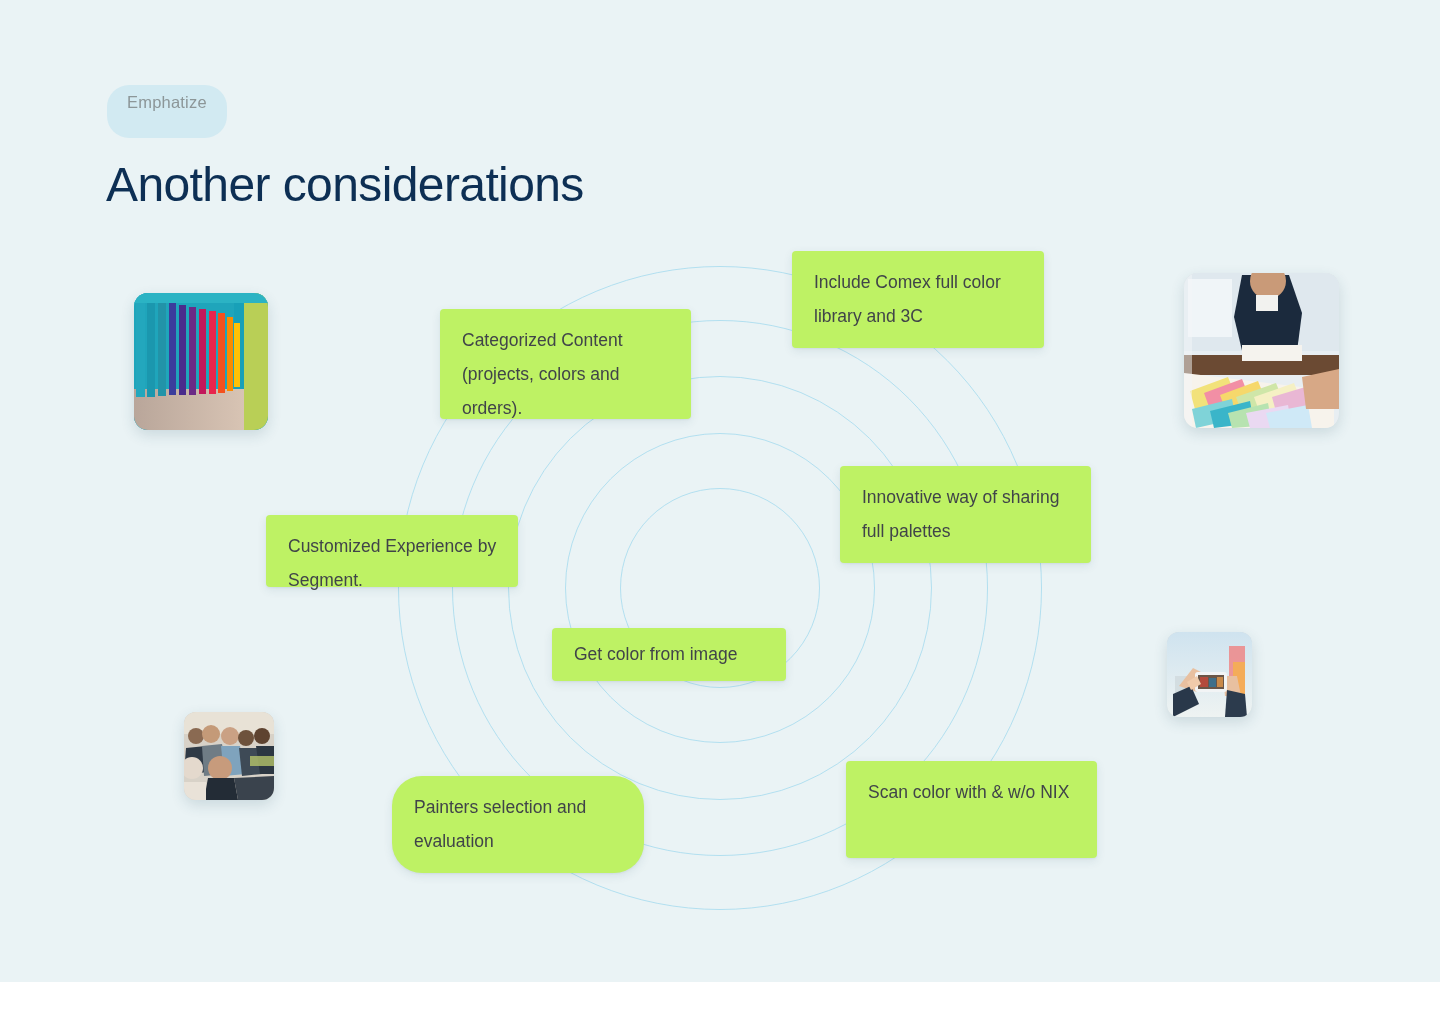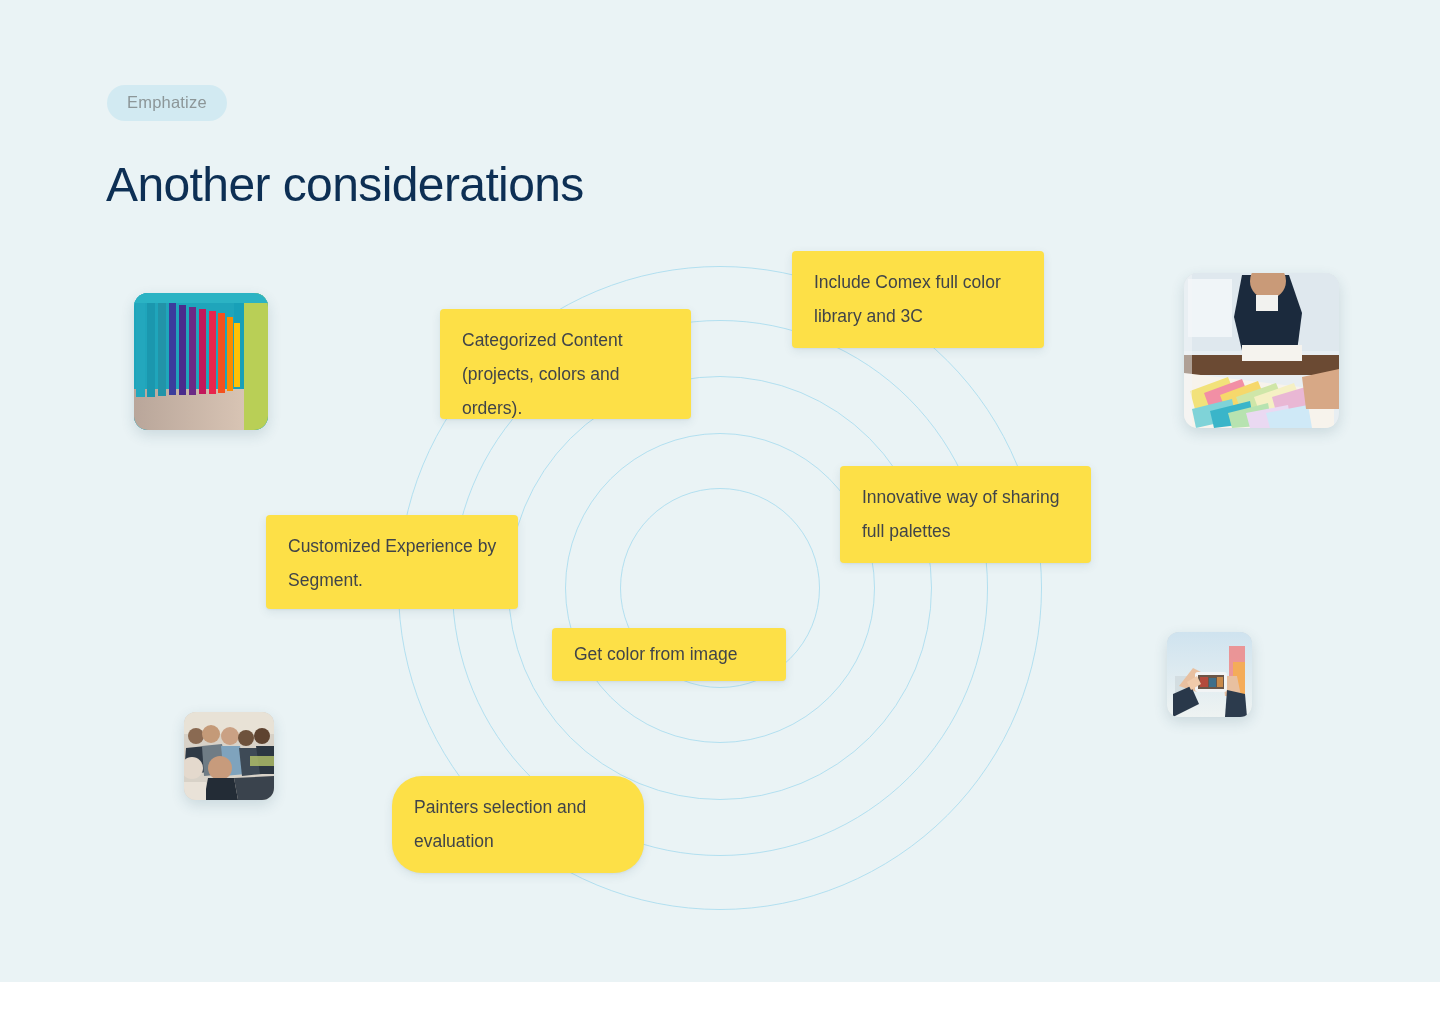--- a/index.html
+++ b/index.html
@@ -25,40 +25,40 @@
   .rings { position:absolute; left:0; top:0; width:1440px; height:982px; }
   .ring {
     position:absolute;
     border:1px solid #a8dcef;
     border-radius:50%;
     opacity:.85;
   }
   
   .badge {
     position:absolute; left:107px; top:85px;
-    padding:9px 20px 10px 20px;
+    padding:9px 20px 27px 20px;
     background:#d2eaf2;
     color:#8c9698;
     border-radius:22px;
     font-size:16.5px;
     letter-spacing:.2px;
     line-height:1;
   }
   .title {
     position:absolute; left:106px; top:156px;
     color:#0d2f54;
     font-size:48px;
     font-weight:normal;
     letter-spacing:-.6px;
     line-height:1.2;
   }
   
   .card {
     position:absolute;
-    background:#fde047;
+    background:#bef264;
     border-radius:4px;
     box-shadow:0 3px 10px rgba(40,80,100,.10), 0 1px 2px rgba(40,80,100,.06);
     color:#404449;
     font-size:17.5px;
     line-height:34px;
     padding:14px 20px 14px 22px;
   }
   
   .photo {
     position:absolute;
@@ -207,28 +207,31 @@
     </div>
 
     <div class="card" style="left:792px; top:251px; width:252px; height:97px;">
       <span>Include Comex full color library and 3C</span>
     </div>
 
     <div class="card" style="left:840px; top:466px; width:251px; height:97px;">
       <span>Innovative way of sharing full palettes</span>
     </div>
 
-    <div class="card" style="left:266px; top:515px; width:252px; height:94px;">
+    <div class="card" style="left:266px; top:515px; width:252px; height:72px;">
       <span>Customized Experience by Segment.</span>
     </div>
 
     <div class="card" style="left:552px; top:628px; width:234px; height:53px; padding-top:9px;">
       <span>Get color from image</span>
     </div>
 
+    <div class="card" style="left:846px; top:761px; width:251px; height:97px;">
+      <span>Scan color with &amp; w/o NIX</span>
+    </div>
 
     <div class="card" style="left:392px; top:776px; width:252px; height:97px;border-radius:30px;">
       <span>Painters selection and evaluation</span>
     </div>
 
   </div>
 
   <div class="footer-band"></div>
 
 </div>

